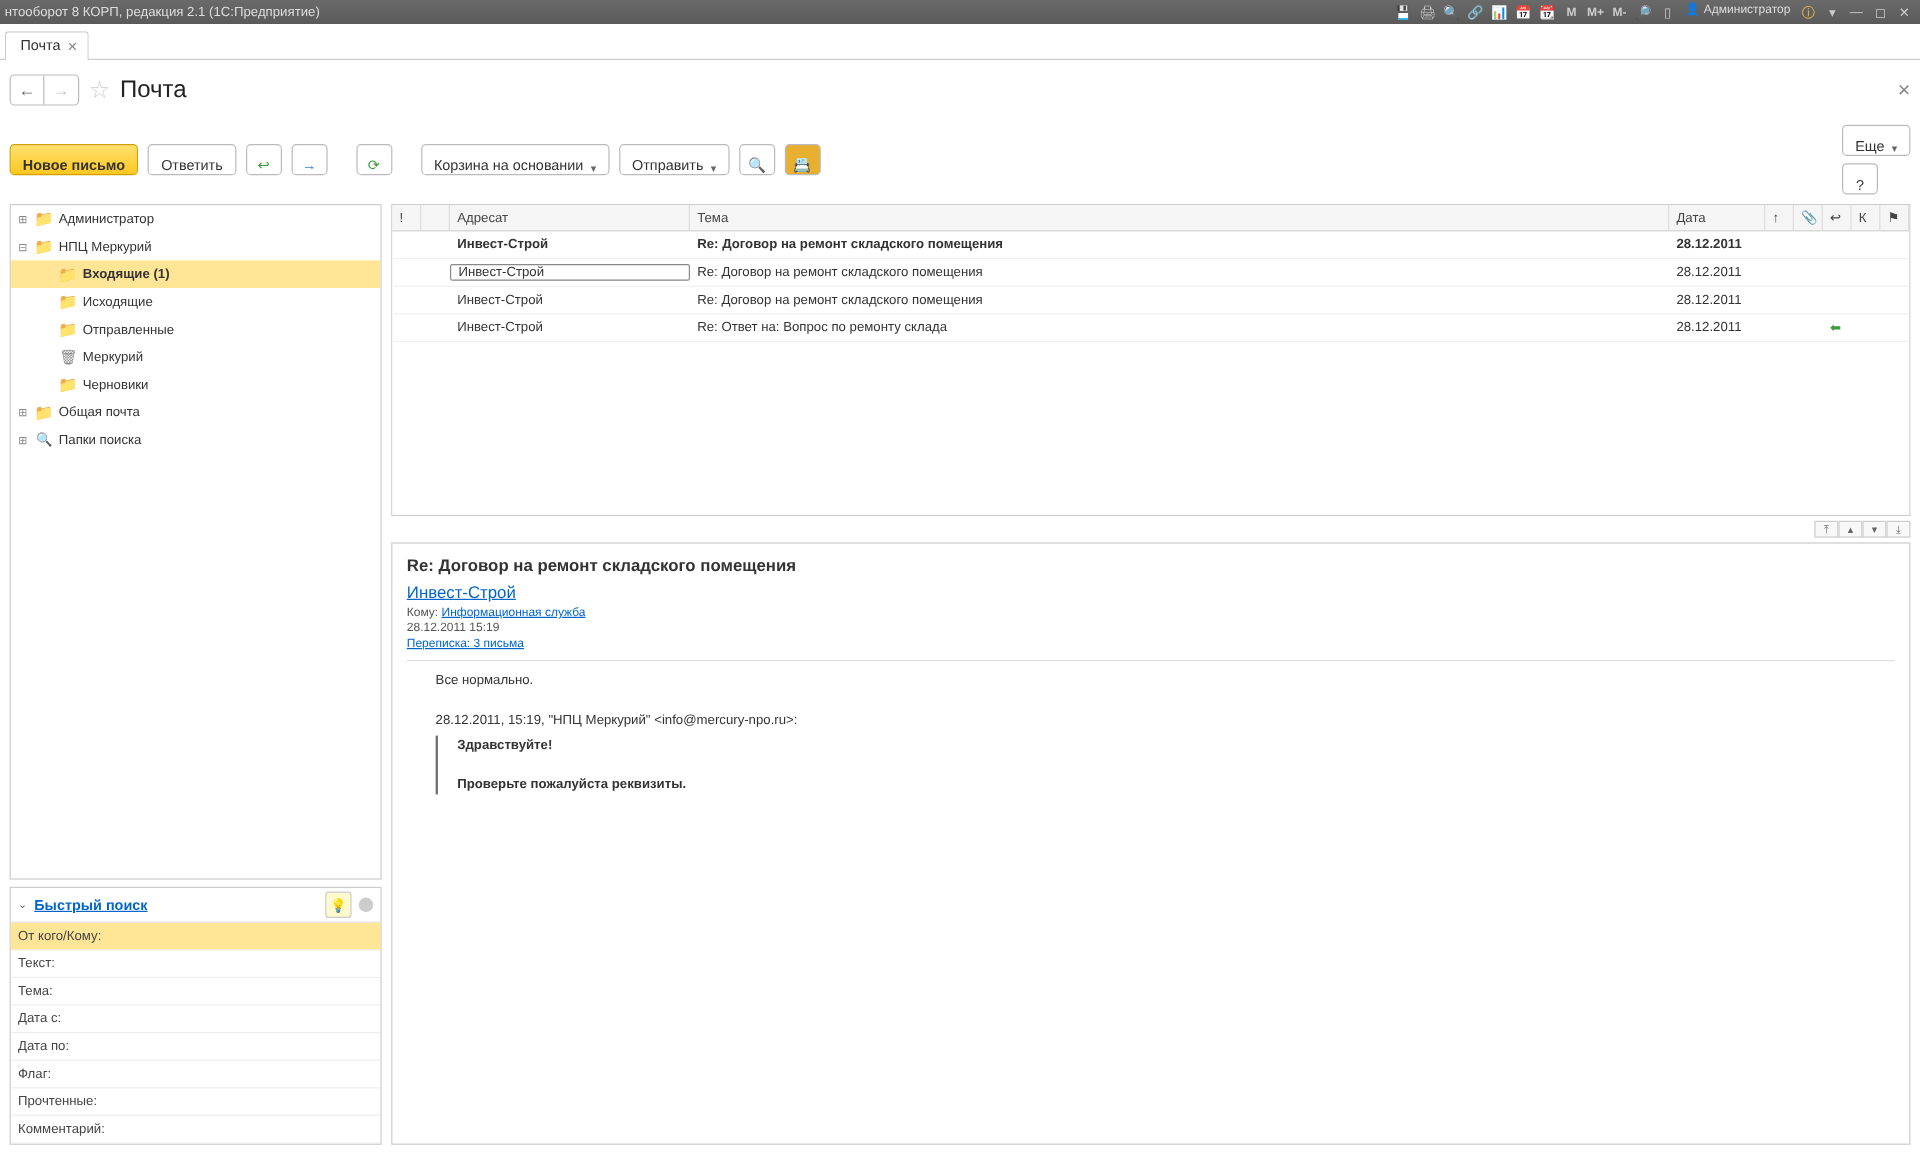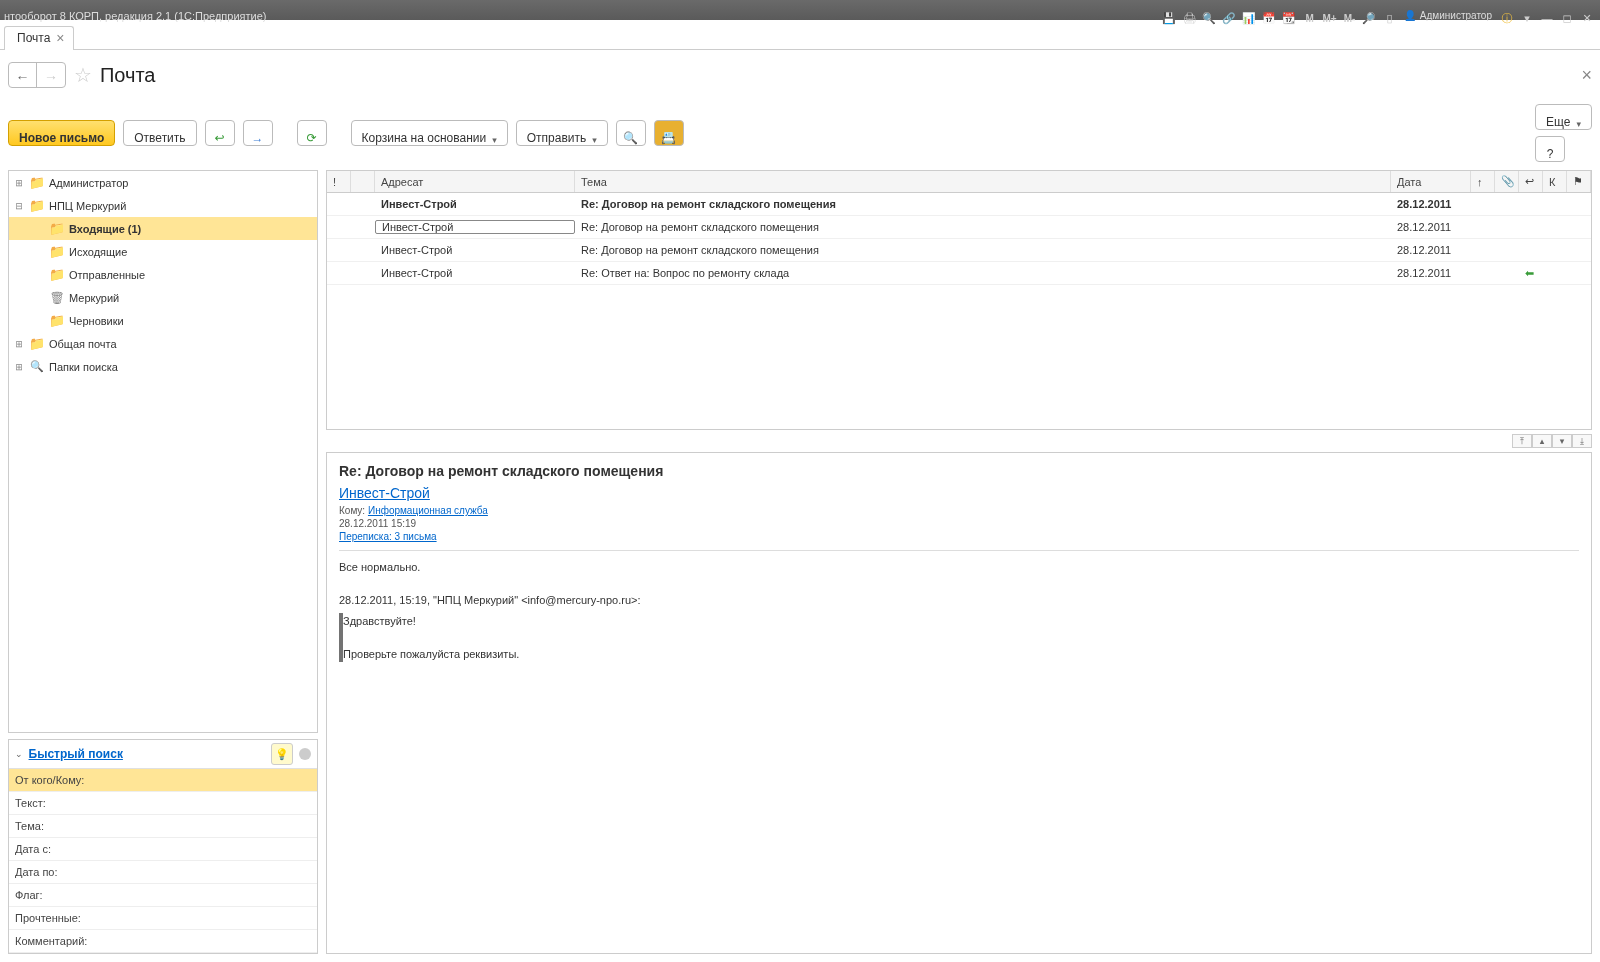--- a/index.html
+++ b/index.html
@@ -1,18 +1,18 @@
 <!DOCTYPE html>
 <html><head>
 <meta charset="utf-8">
 <style>
 * { box-sizing: border-box; margin: 0; padding: 0; font-family: Arial, sans-serif; }
 body { background: #e8e8e8; font-size: 11px; color: #333; width: 1600px; height: 962px; overflow: hidden; }
 
-.titlebar { height: 20px; background: linear-gradient(#6a6a6a, #5a5a5a); color: #ddd; display: flex; padding: 10px 4px; font-size: 11px; }
+.titlebar { height: 20px; background: linear-gradient(#6a6a6a, #5a5a5a); color: #ddd; display: flex; align-items: center; padding: 10px 4px; font-size: 11px; }
 .titlebar .title { flex: 1; }
 .titlebar .tb-icons { display: flex; gap: 2px; }
 .titlebar .tb-icon { width: 18px; height: 16px; display: inline-flex; align-items: center; justify-content: center; cursor: pointer; color: #ccc; }
 .titlebar .tb-user { color: #ddd; margin: 0 4px; font-size: 10px; }
 .titlebar .tb-text { font-size: 10px; font-weight: bold; }
 
 .tabbar { height: 30px; background: #fff; border-bottom: 1px solid #ccc; display: flex; align-items: center; padding-left: 4px; }
 .tab { height: 24px; padding: 0 8px 0 12px; background: #fff; border: 1px solid #ccc; border-bottom: none; border-radius: 3px 3px 0 0; display: flex; align-items: center; gap: 6px; margin-top: 6px; font-size: 12px; }
 .tab .close { color: #888; cursor: pointer; font-size: 14px; }
 
@@ -81,22 +81,22 @@
 
 .splitter-ctrl { height: 16px; display: flex; justify-content: flex-end; align-items: center; gap: 0; margin: 3px 0; }
 .sp-btn { width: 20px; height: 14px; border: 1px solid #ccc; display: flex; align-items: center; justify-content: center; font-size: 9px; cursor: pointer; background: #f8f8f8; color: #666; }
 
 .preview { flex: 1; border: 1px solid #ccc; padding: 10px 12px; overflow-y: auto; background: #fff; }
 .pv-subject { font-size: 14px; font-weight: bold; margin-bottom: 6px; }
 .pv-from { color: #0066cc; text-decoration: underline; font-size: 14px; cursor: pointer; display: inline-block; margin-bottom: 4px; }
 .pv-meta { font-size: 10px; color: #555; margin-bottom: 2px; }
 .pv-meta a { color: #0066cc; text-decoration: underline; cursor: pointer; }
 .pv-divider { border-top: 1px solid #ddd; margin: 8px 0; }
-.pv-body { font-size: 11px; line-height: 1.5; }
-.pv-quote { border-left: 4px solid #737373; padding-left: 0; margin-top: 4px; }
+.pv-body { font-size: 11px; line-height: 1.5; margin-left: 24px; }
+.pv-quote { border-left: 2px solid #737373; padding-left: 16px; margin-top: 4px; font-weight: bold; }
 
 .more-btns { margin-left: auto; display: flex; gap: 6px; flex-direction: column; }
 .green-arrow { color: #3a9c3a; font-size: 11px; }
 </style>
 </head>
 <body>
 
 <div class="titlebar">
   <span class="title">нтооборот 8 КОРП, редакция 2.1  (1С:Предприятие)</span>
   <div class="tb-icons">

